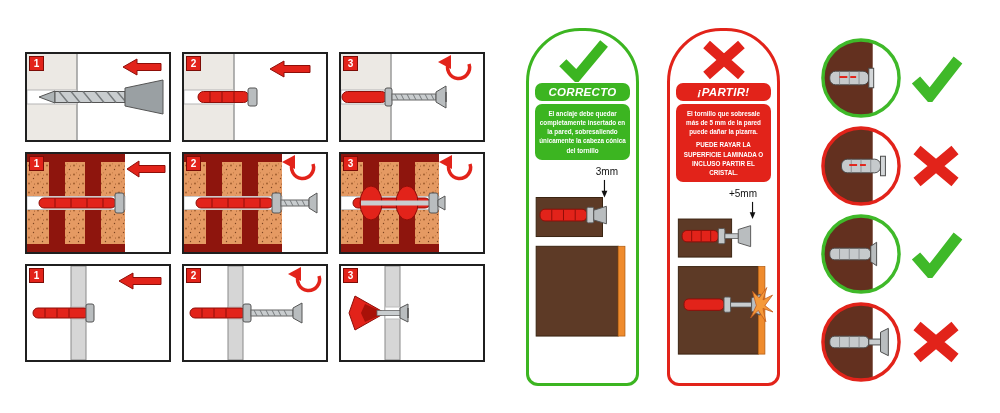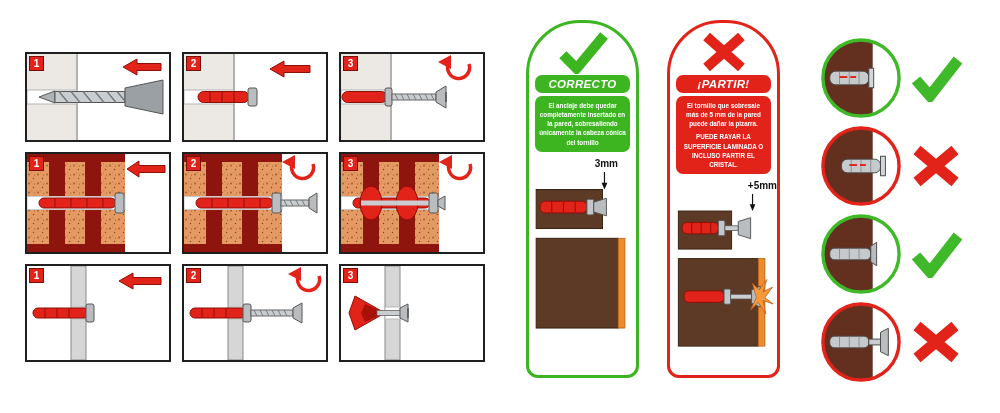--- a/index.html
+++ b/index.html
@@ -2,31 +2,31 @@
 <html><head>
 <meta charset="utf-8">
 <style>
   *{margin:0;padding:0;box-sizing:border-box}
   body{background:#fff}
   .page{position:relative;width:1000px;height:413px;background:#fff;font-family:"Liberation Sans",sans-serif;overflow:hidden}
   .steps-grid{position:absolute;left:25px;top:52px;display:grid;grid-template-columns:repeat(3,146px);grid-template-rows:90px 102px 98px;column-gap:11px;row-gap:10px}
   .panel{position:relative;border:2px solid #1f1f1f;background:#fff}
   .panel svg{display:block;width:100%;height:100%}
   .badge{position:absolute;top:2px;left:2px;width:15px;height:15px;background:#e2231a;border:1px solid #7d0c06;color:#fff;font-size:10px;font-weight:700;line-height:13px;text-align:center;z-index:2}
-  .card{position:absolute;top:20px;width:113px;height:358px;border:3px solid;border-radius:54px 54px 12px 12px;background:#fff;text-align:center}
+  .card{position:absolute;top:28px;width:113px;height:358px;border:3px solid;border-radius:54px 54px 12px 12px;background:#fff;text-align:center}
   .card-green{left:526px;border-color:#3cb521}
   .card-red{left:667px;border-color:#e2231a}
   .card-mark{display:block;margin:7px auto 1px}
   .band{margin:1px 6px 3px;border-radius:7px;color:#fff;font-weight:700;font-style:italic;font-size:11.5px;padding:3px 0;letter-spacing:.3px}
   .card-green .band,.card-green .body-block{background:#3cb521}
   .card-red .band,.card-red .body-block{background:#e2231a}
   .body-block{margin:0 6px;border-radius:7px;color:#fff;font-weight:700;font-size:6.3px;line-height:1.45;padding:5px 4px}
   .emphasis{display:block;margin-top:4px}
-  .measure{font-weight:700;font-size:10px;color:#111;text-align:right;padding-right:18px;margin-top:6px}
-  .card-red .measure{padding-right:0}
+  .measure{font-weight:400;font-size:10px;color:#111;text-align:right;padding-right:18px;margin-top:6px}
+  .card-red .measure{padding-right:20px}
   .diagram{display:block;margin:1px auto 0}
   .verdicts{position:absolute;left:820px;top:34px}
   .verdict-row{display:flex;align-items:center;height:88px}
   .verdict-row .mark{margin-left:6px}
 </style>
 </head>
 <body>
 
 <div class="page">
 

